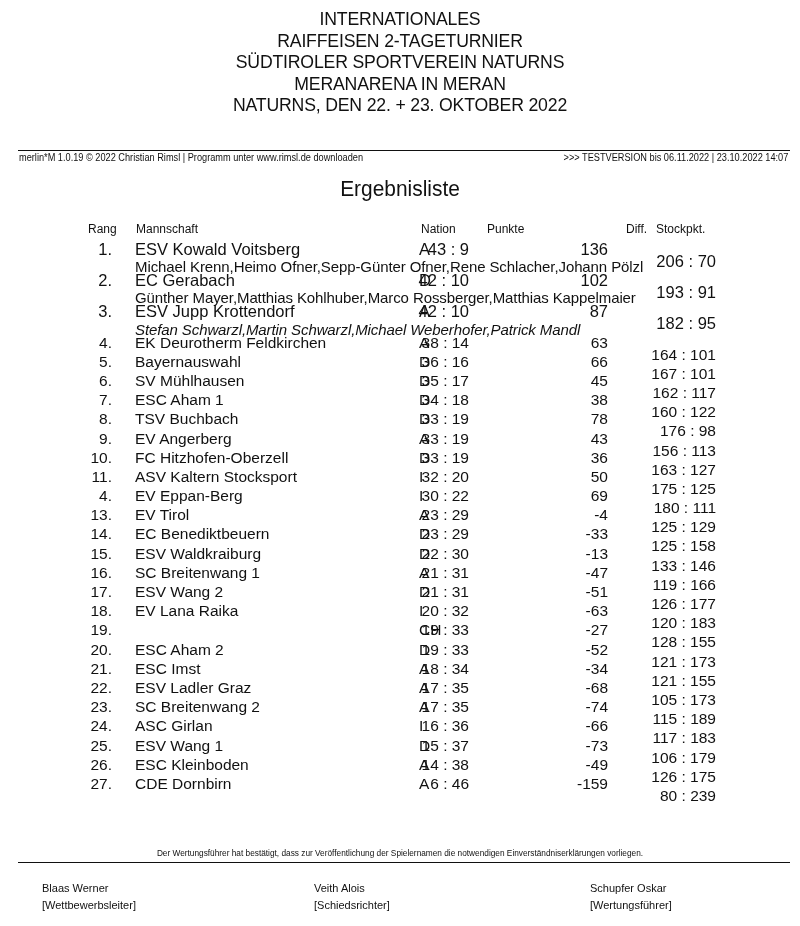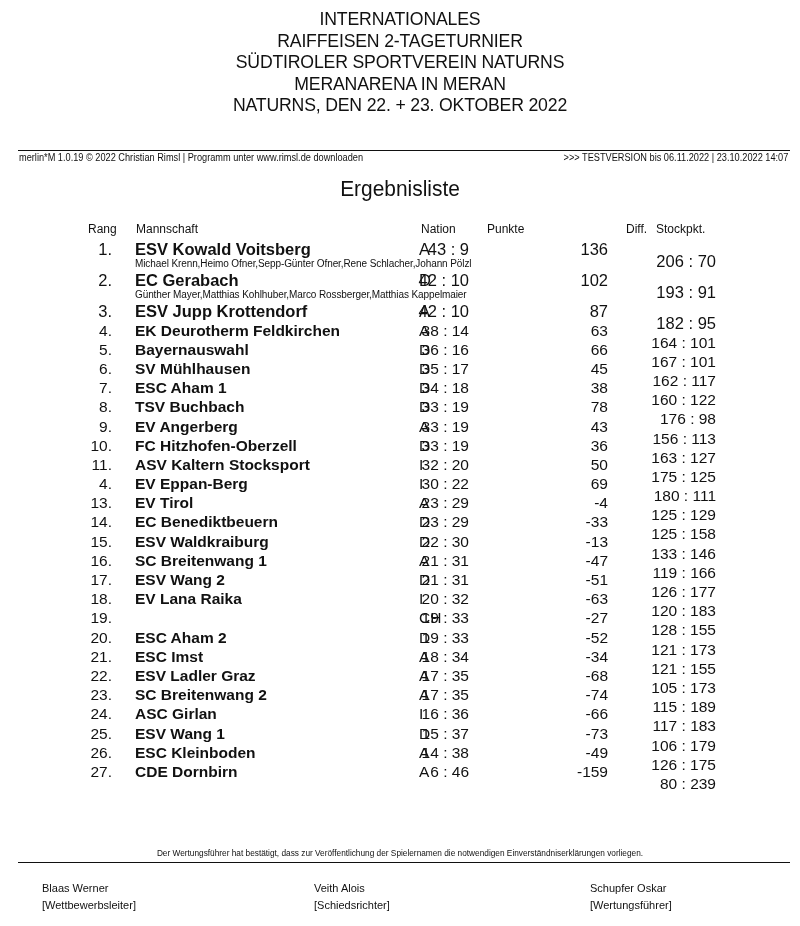--- a/index.html
+++ b/index.html
@@ -28,27 +28,27 @@
       font-size: 22px; transform: scaleX(0.95);
     }
     .col-head {
       position: absolute; top: 222px; font-size: 12px; white-space: nowrap;
     }
     .rows { position: absolute; top: 240px; left: 0; width: 800px; }
     .row { position: relative; height: 19.2px; font-size: 15.5px; white-space: nowrap; }
     .row.big { font-size: 16.5px; }
     .row span { position: absolute; top: 0; }
     .c-rank { width: 40px; right: 688px; text-align: right; }
-    .c-name { left: 135px; font-weight: bold; }
+    .c-name { left: 135px; }
     .c-nat { left: 419px; }
     .c-pts { right: 331px; text-align: right; }
     .c-diff { right: 192px; text-align: left; margin-left: 40px; }
     .c-stock { right: 84px; text-align: right; margin-top: 12px; }
     .players {
-      position: relative; height: 13px; font-size: 10px; padding-left: 135px;
+      position: relative; height: 13px; font-size: 15px; padding-left: 135px;
       white-space: nowrap; margin-top: -1px; letter-spacing: -0.1px;
     }
     .players.italic { font-style: italic; }
     .notice {
       position: absolute; top: 848px; left: 0; width: 800px; text-align: center;
       font-size: 9px; white-space: nowrap; transform: scaleX(0.92);
     }
     .footer-rule {
       position: absolute; left: 18px; right: 10px; top: 862px;
       border-top: 1.5px solid #111;
@@ -99,20 +99,21 @@
     </div>
     <div class="players">Günther Mayer,Matthias Kohlhuber,Marco Rossberger,Matthias Kappelmaier</div>
     <div class="row big">
       <span class="c-rank">3.</span>
       <span class="c-name">ESV Jupp Krottendorf</span>
       <span class="c-nat">A</span>
       <span class="c-pts">42 : 10</span>
       <span class="c-diff">87</span>
       <span class="c-stock">182 : 95</span>
     </div>
+    <div class="players italic">Stefan Schwarzl,Martin Schwarzl,Michael Weberhofer,Patrick Mandl</div>
     <div class="row">
       <span class="c-rank">4.</span>
       <span class="c-name">EK Deurotherm Feldkirchen</span>
       <span class="c-nat">A</span>
       <span class="c-pts">38 : 14</span>
       <span class="c-diff">63</span>
       <span class="c-stock">164 : 101</span>
     </div>
     <div class="row">
       <span class="c-rank">5.</span>

